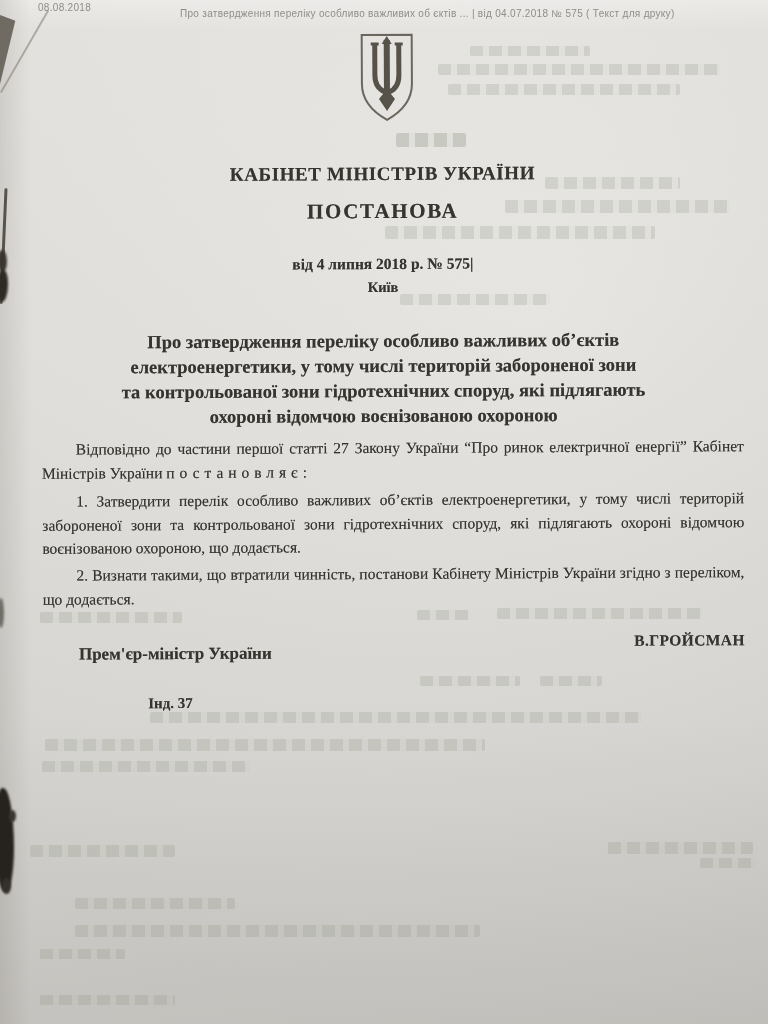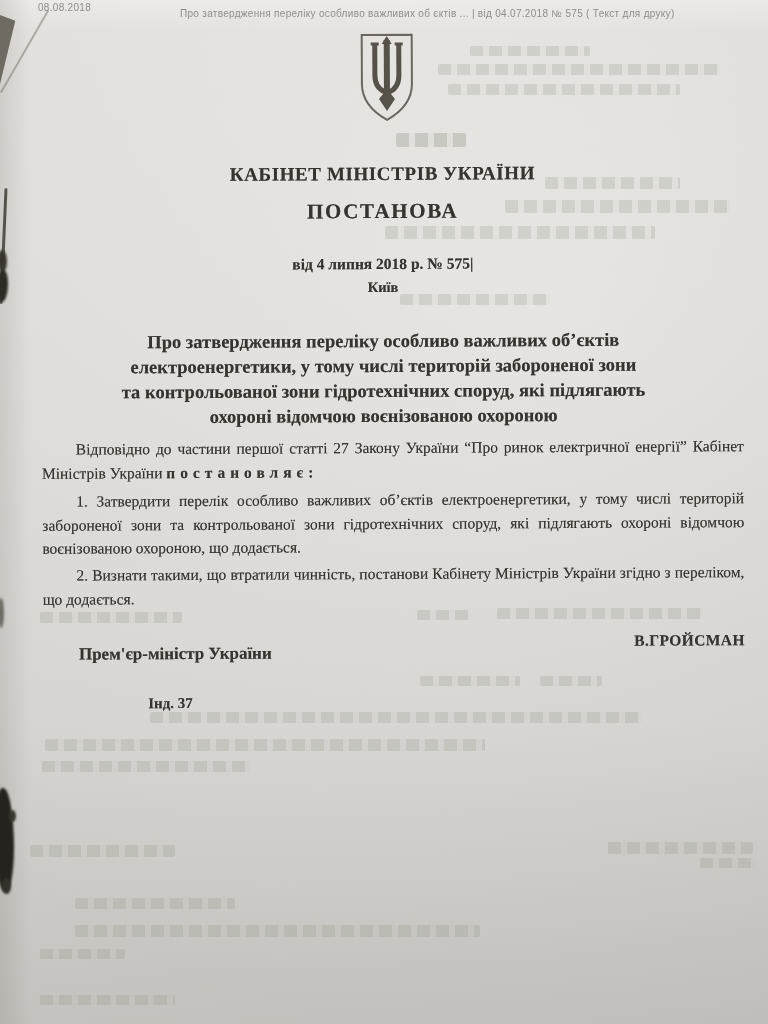--- a/index.html
+++ b/index.html
@@ -21,21 +21,21 @@
   .doc-layer{position:absolute;inset:0;transform:rotate(-0.3deg);transform-origin:384px 480px;}
   .ptxt{color:#37342f;text-shadow:0 0 0.5px rgba(55,52,47,0.55);}
   .ctr{left:0;width:768px;text-align:center;}
   .hdr{font-family:"Liberation Sans",sans-serif;color:#8f8d89;font-size:10px;letter-spacing:0.3px;}
   .orgname{top:163px;font-size:19px;font-weight:bold;letter-spacing:0.6px;}
   .doctype{top:199px;font-size:21px;font-weight:bold;letter-spacing:1.6px;}
   .dateline{top:255px;font-size:15.5px;font-weight:bold;}
   .city{top:279px;font-size:14.5px;font-weight:bold;}
   .title{top:329px;font-size:18.5px;font-weight:bold;line-height:25px;}
   .para{left:42px;width:702px;font-size:15.5px;line-height:23.5px;text-align:justify;text-indent:34px;}
-  .bold-sp{font-weight:bold;letter-spacing:0.32em;}
+  .bold-sp{font-weight:normal;letter-spacing:0.32em;}
   .signtitle{left:78px;top:643px;font-size:17px;font-weight:bold;}
   .signname{top:633px;left:442px;width:302px;text-align:right;font-size:15.5px;font-weight:bold;letter-spacing:0.4px;}
   .indnote{left:139px;top:694px;font-size:15px;font-weight:bold;margin-left:8px;}
   
   .bl{position:absolute;filter:blur(0.7px);opacity:0.40;border-radius:2px;
     background:repeating-linear-gradient(90deg, rgba(138,147,130,0.60) 0 13px, rgba(138,147,130,0.10) 13px 19px);}
   .bl.d{opacity:0.55;}
   
   .mark{position:absolute;background:#26231e;filter:blur(0.8px);}
   .crease{position:absolute;left:0;top:92px;width:95px;height:2px;background:rgba(130,124,113,0.55);

